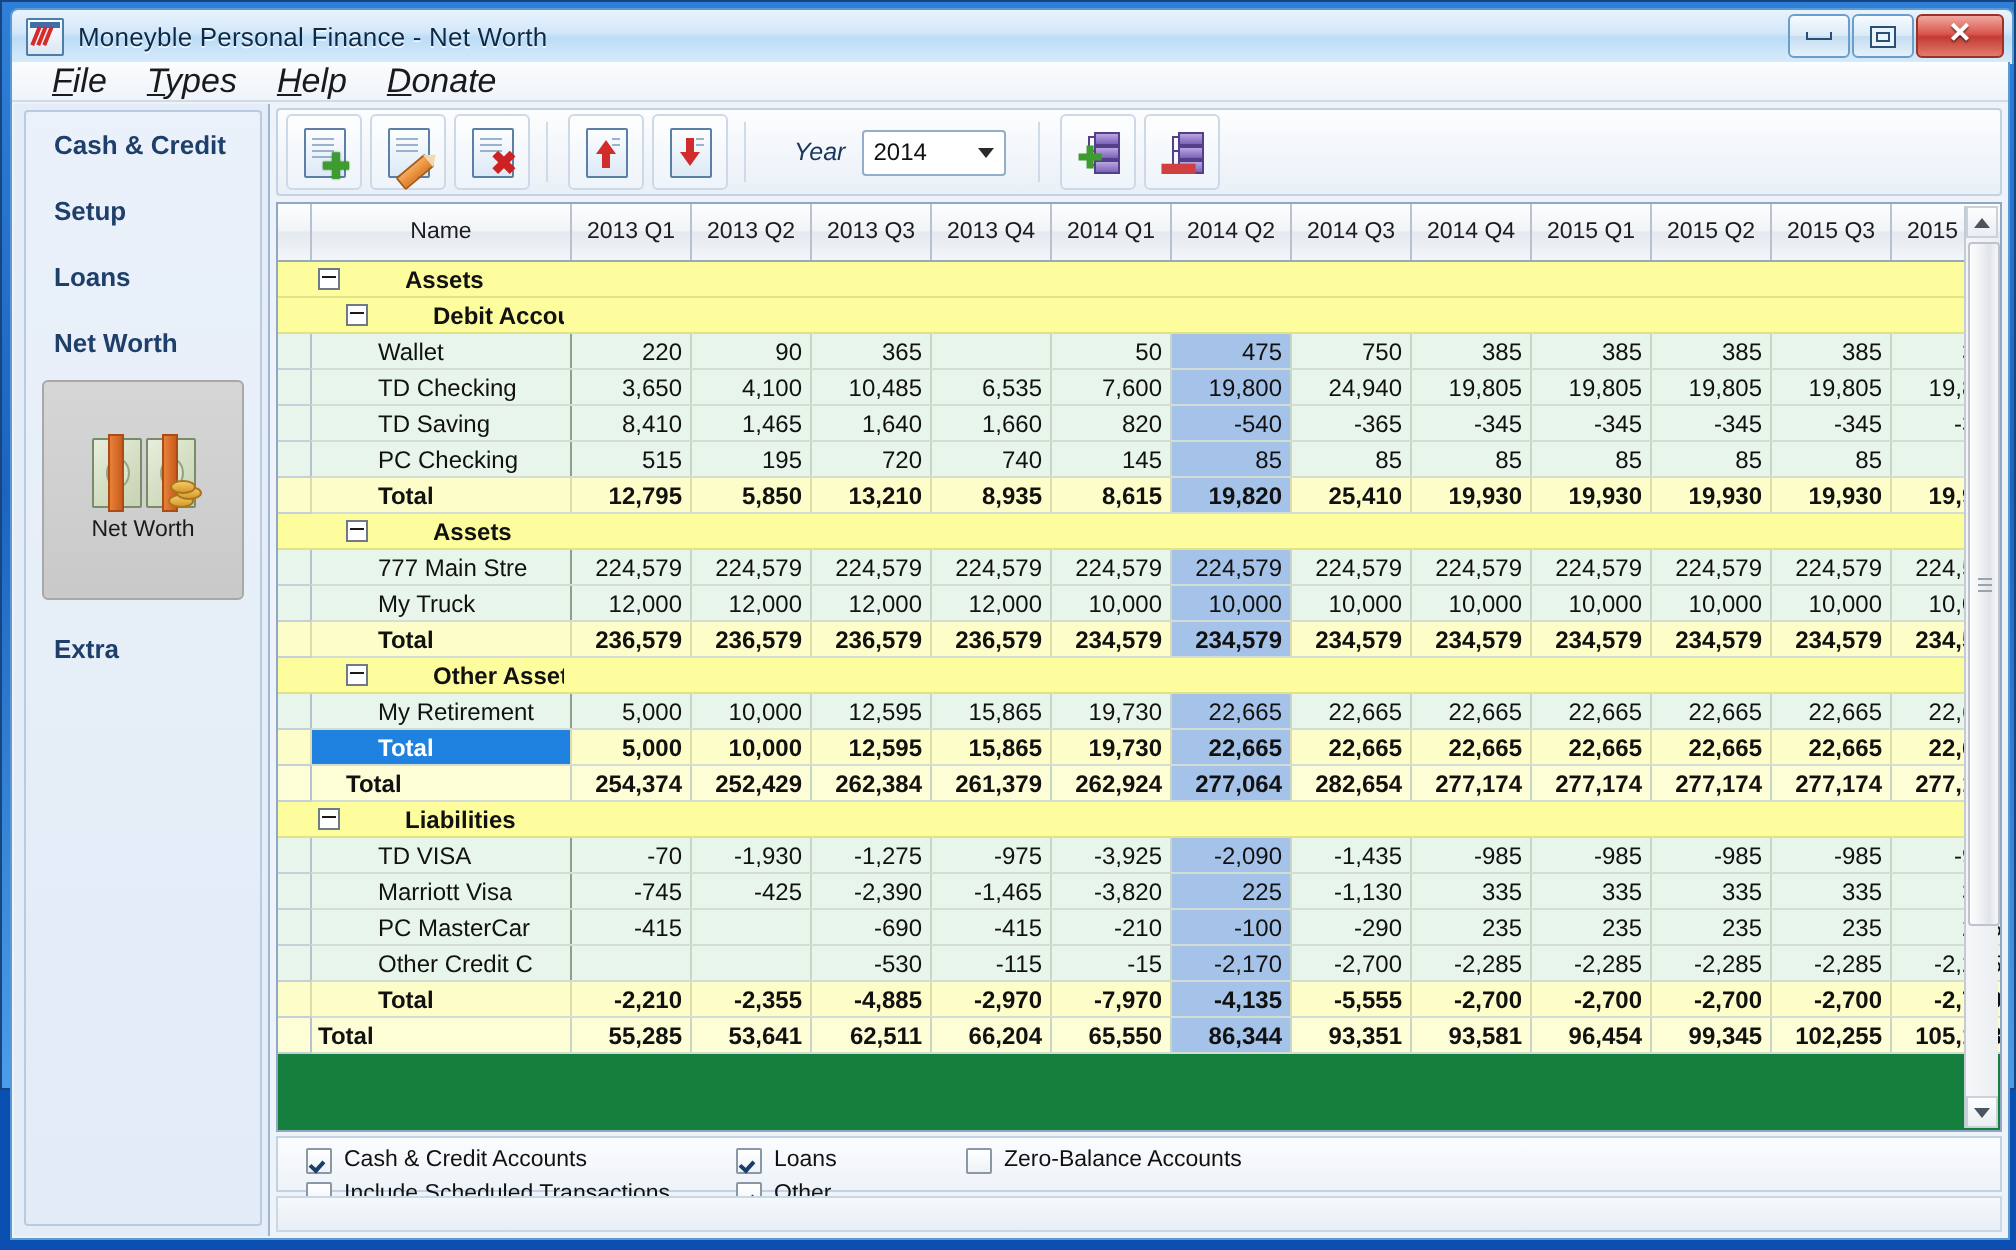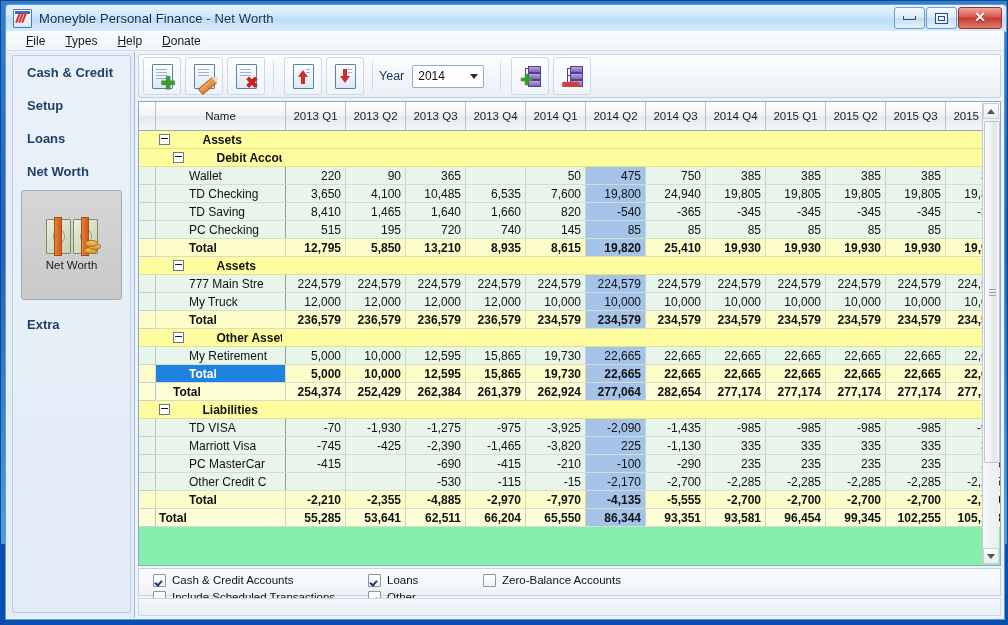--- a/index.html
+++ b/index.html
@@ -58,21 +58,21 @@
     box-sizing:border-box;
   }
   
   #menubar{
     position:absolute;left:0;top:0;width:100%;height:20px;
     background:linear-gradient(to bottom,#fbfdfe,#eef4fa);
     border-bottom:1px solid #cfdce8;
     display:flex;align-items:center;padding-left:10px;box-sizing:border-box;
   }
   .menu-item{
-    font-size:12px;color:#1a1a1a;padding:2px 10px;cursor:default;
+    font-size:17px;color:#1a1a1a;padding:2px 10px;cursor:default;font-style:italic;
   }
   .menu-item u{text-decoration:underline;}
 
   
   #sidebar{
     position:absolute;left:1px;top:21px;width:128px;height:566px;
     background:#e3ecf7;
     border-right:1px solid #9cb6d4;
     box-sizing:border-box;
   }
@@ -135,41 +135,41 @@
   .badge{position:absolute;right:-4px;bottom:-3px;width:15px;height:15px;display:flex;align-items:center;justify-content:center;font-size:14px;line-height:1;font-weight:bold;}
   .plus-b{color:#3d9b2f;font-size:17px;text-shadow:0 0 1px #1d6a12;}
   .x-b{color:#cc2222;font-size:16px;font-weight:bold;}
   .pencil{position:absolute;right:-3px;bottom:-2px;width:17px;height:6px;background:linear-gradient(to bottom,#f7a95c,#df7f28);border:1px solid #a85d16;transform:rotate(-40deg);border-radius:1px;}
   .pencil::after{content:"";position:absolute;right:-5px;top:-1px;border-left:5px solid #f0d8b0;border-top:4px solid transparent;border-bottom:4px solid transparent;}
   .arrow-up,.arrow-down{position:absolute;left:4px;top:5px;width:0;height:0;}
   .arrow-up{border-left:5px solid transparent;border-right:5px solid transparent;border-bottom:7px solid #d22b2b;}
   .arrow-down{border-left:5px solid transparent;border-right:5px solid transparent;border-top:7px solid #d22b2b;top:11px;}
   .arrow-stem{position:absolute;left:7px;width:4px;height:8px;background:#d22b2b;}
   .stem-up{top:11px}.stem-down{top:4px}
-  #year-label{font-size:12.5px;color:#17365d;margin-right:8px;}
+  #year-label{font-size:12.5px;color:#17365d;margin-left:18px;margin-right:8px;font-style:italic;}
   #year-combo{
     width:72px;height:23px;background:#fff;border:1px solid #93aec9;border-radius:2px;
     display:flex;align-items:center;justify-content:space-between;padding:0 5px;box-sizing:border-box;
   }
   #year-value{font-size:12px;color:#111;}
   .caret{width:0;height:0;border-left:4px solid transparent;border-right:4px solid transparent;border-top:5px solid #2a2a2a;}
   .tree-btn{width:36px;height:36px;margin-left:4px;background:linear-gradient(to bottom,#fdfefe,#eef4fa);
     border:1px solid #cdd9e6;border-radius:3px;display:flex;align-items:center;justify-content:center;position:relative;}
   .treeglyph{position:relative;width:22px;height:21px;}
   .treeglyph .nd{position:absolute;right:0;width:11px;height:5px;background:linear-gradient(to bottom,#b9a6e0,#7c63b8);border:1px solid #54408a;}
   .treeglyph .nd.n1{top:0}.treeglyph .nd.n2{top:7px}.treeglyph .nd.n3{top:14px}
   .treeglyph .stem{position:absolute;left:6px;top:2px;width:1px;height:15px;background:#54408a;}
   .treeglyph .tick{position:absolute;left:6px;width:5px;height:1px;background:#54408a;}
   .treeglyph .tick.t1{top:2px}.treeglyph .tick.t2{top:9px}.treeglyph .tick.t3{top:16px}
   .tiny-badge{position:absolute;left:1px;bottom:0px;font-size:15px;font-weight:bold;line-height:1;}
 
   
   #tablewrap{
     position:absolute;left:2px;top:49px;right:2px;bottom:52px;
-    border:1px solid #8fa9c4;background:#86efac;box-sizing:border-box;overflow:hidden;
+    border:1px solid #8fa9c4;background:#15803d;box-sizing:border-box;overflow:hidden;
   }
   table{border-collapse:collapse;table-layout:fixed;width:859px;font-size:12px;}
   thead th{
     height:26px;
     background:linear-gradient(to bottom,#fdfefe,#f1f4f7 48%,#e4e9ef 50%,#f3f6f9);
     border-right:1px solid #b6c3cf;border-bottom:1px solid #9aa9b8;
     font-weight:normal;font-size:11.5px;color:#1c1c1c;text-align:center;
   }
   th.gutter-h{width:14px;border-right:1px solid #b6c3cf;}
   th.name-h{width:127px;}

